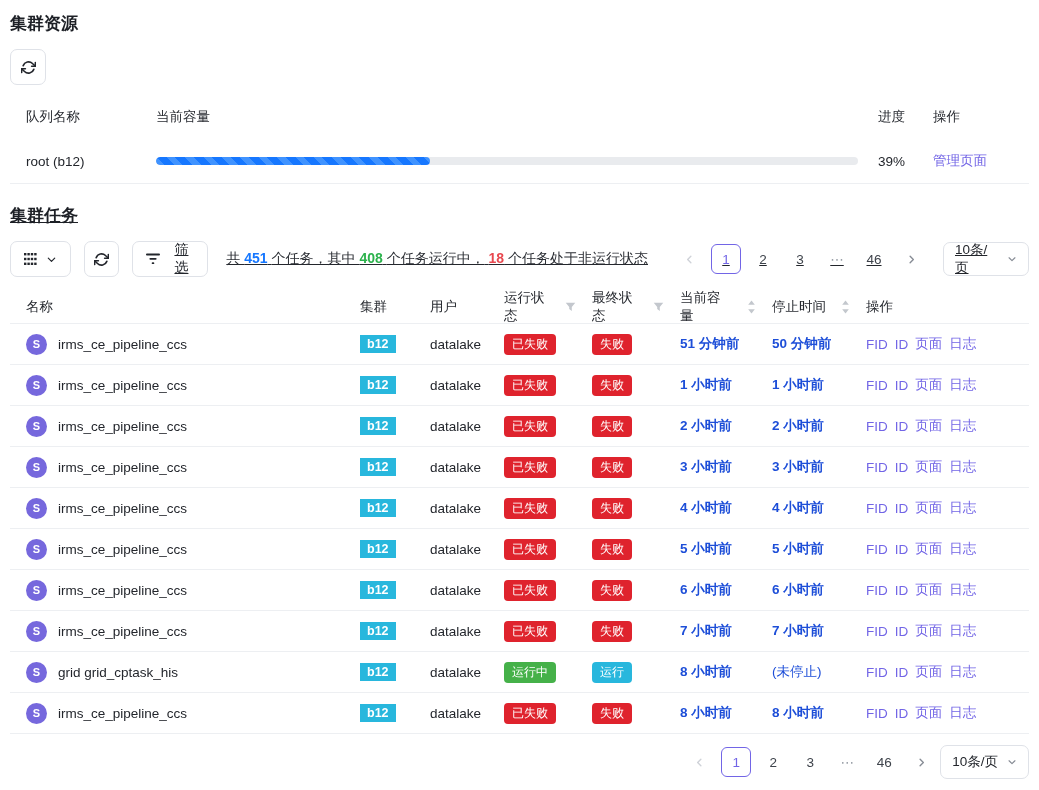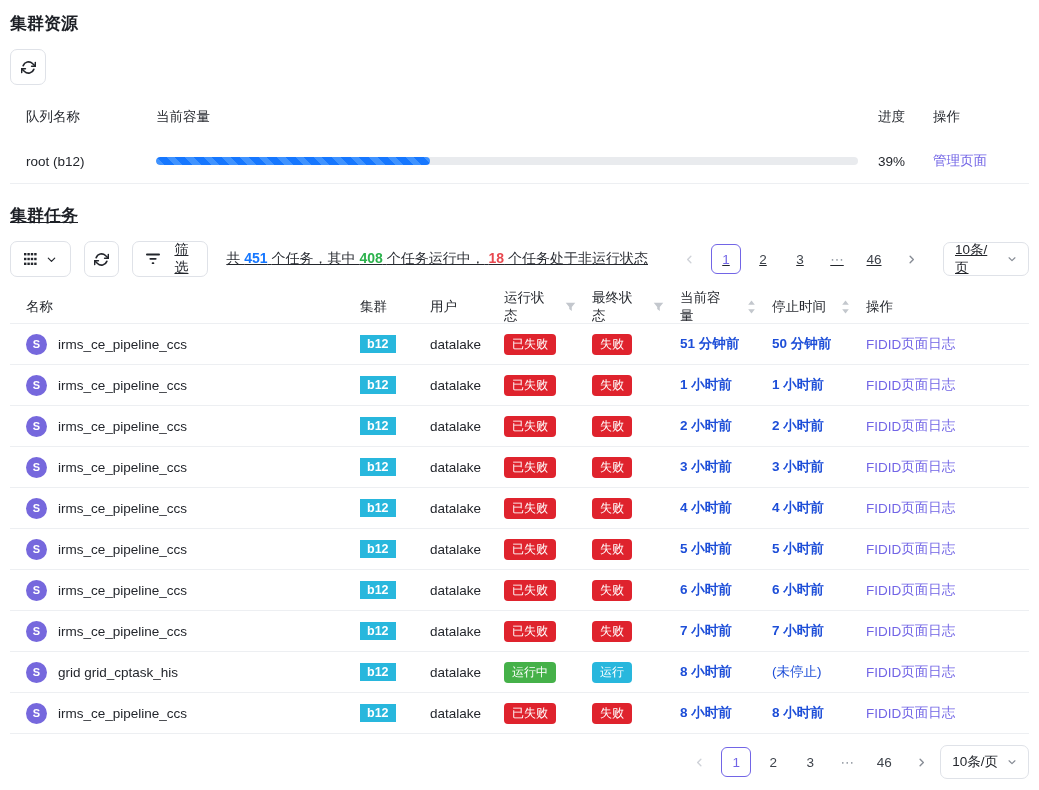--- a/index.html
+++ b/index.html
@@ -108,21 +108,21 @@
   .badge-red   { background:var(--badge_red,#df232d); }
   .badge-green { background:var(--badge_green,#45b149); }
   .badge-cyan  { background:var(--badge_cyan,#28b7dd); }
   .cluster-badge {
     display:inline-block; padding:2px 7px; border-radius:0;
     background:var(--badge_cyan,#28b7dd); color:#fff;
     font-size:12.5px; font-weight:700;
   }
   .time { font-weight:700; color:#1d4ed8; white-space:nowrap;text-align:center; }
   .time.plain { font-weight:400; }
-  .td-actions { gap:0; }
+  .td-actions { gap:7px; }
 
   .pager-row { display:flex; align-items:center; justify-content:flex-end; margin-top:11px; }
 </style>
 </head>
 <body>
 
 <div class="page">
 
   
   <h2 class="section-title title-1">集群资源</h2>

